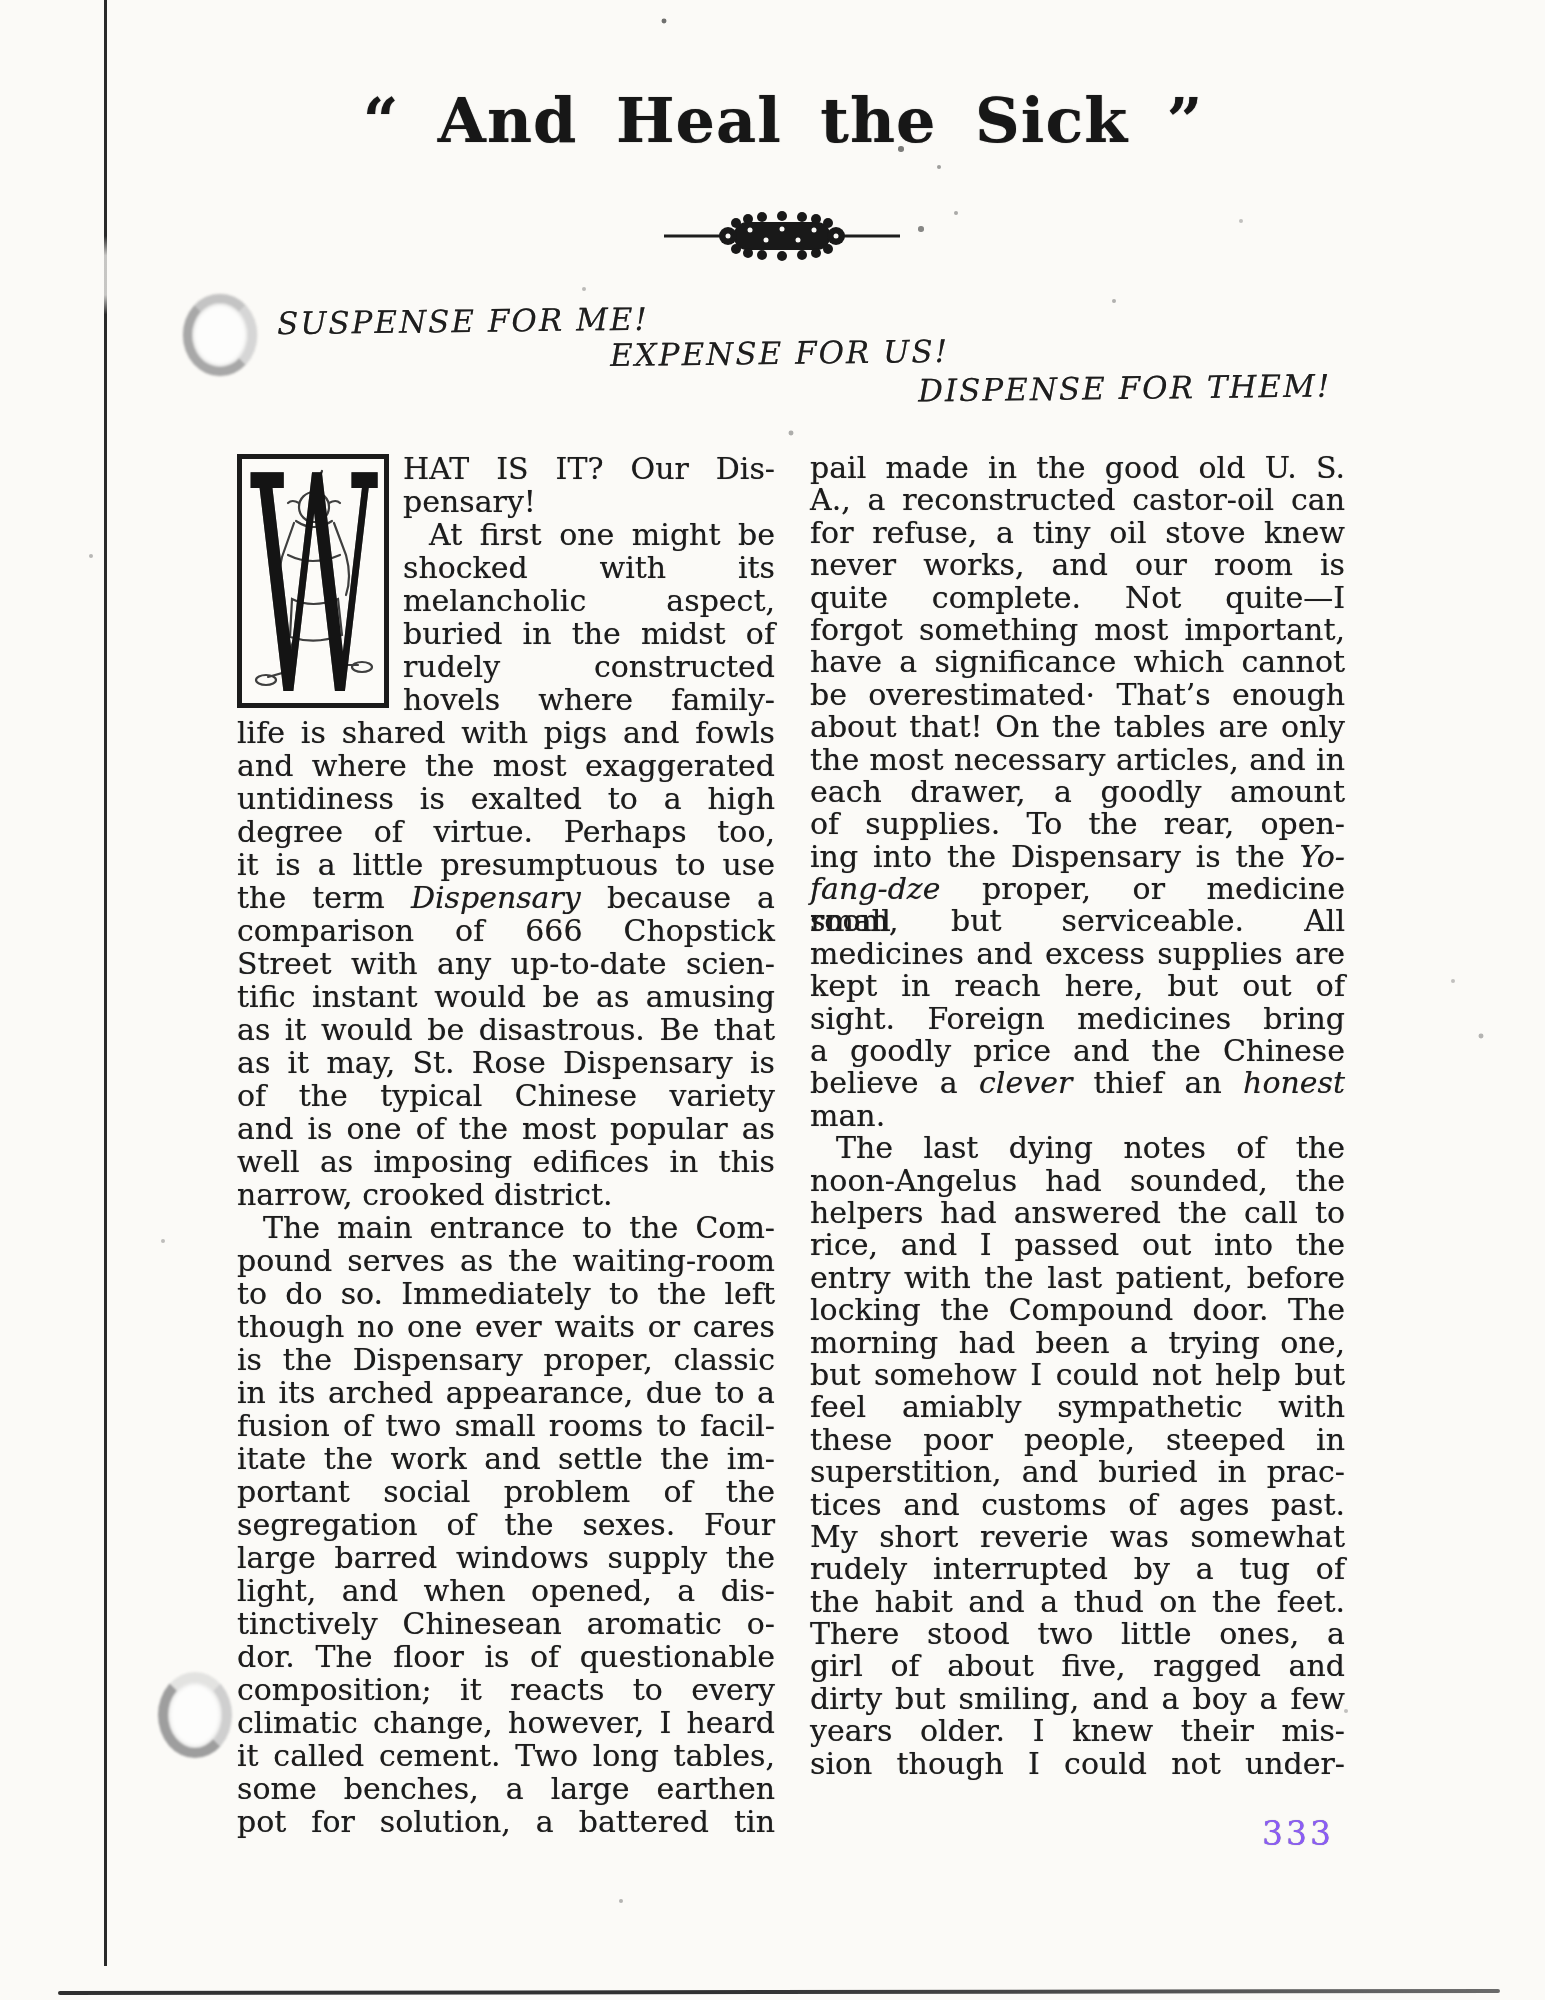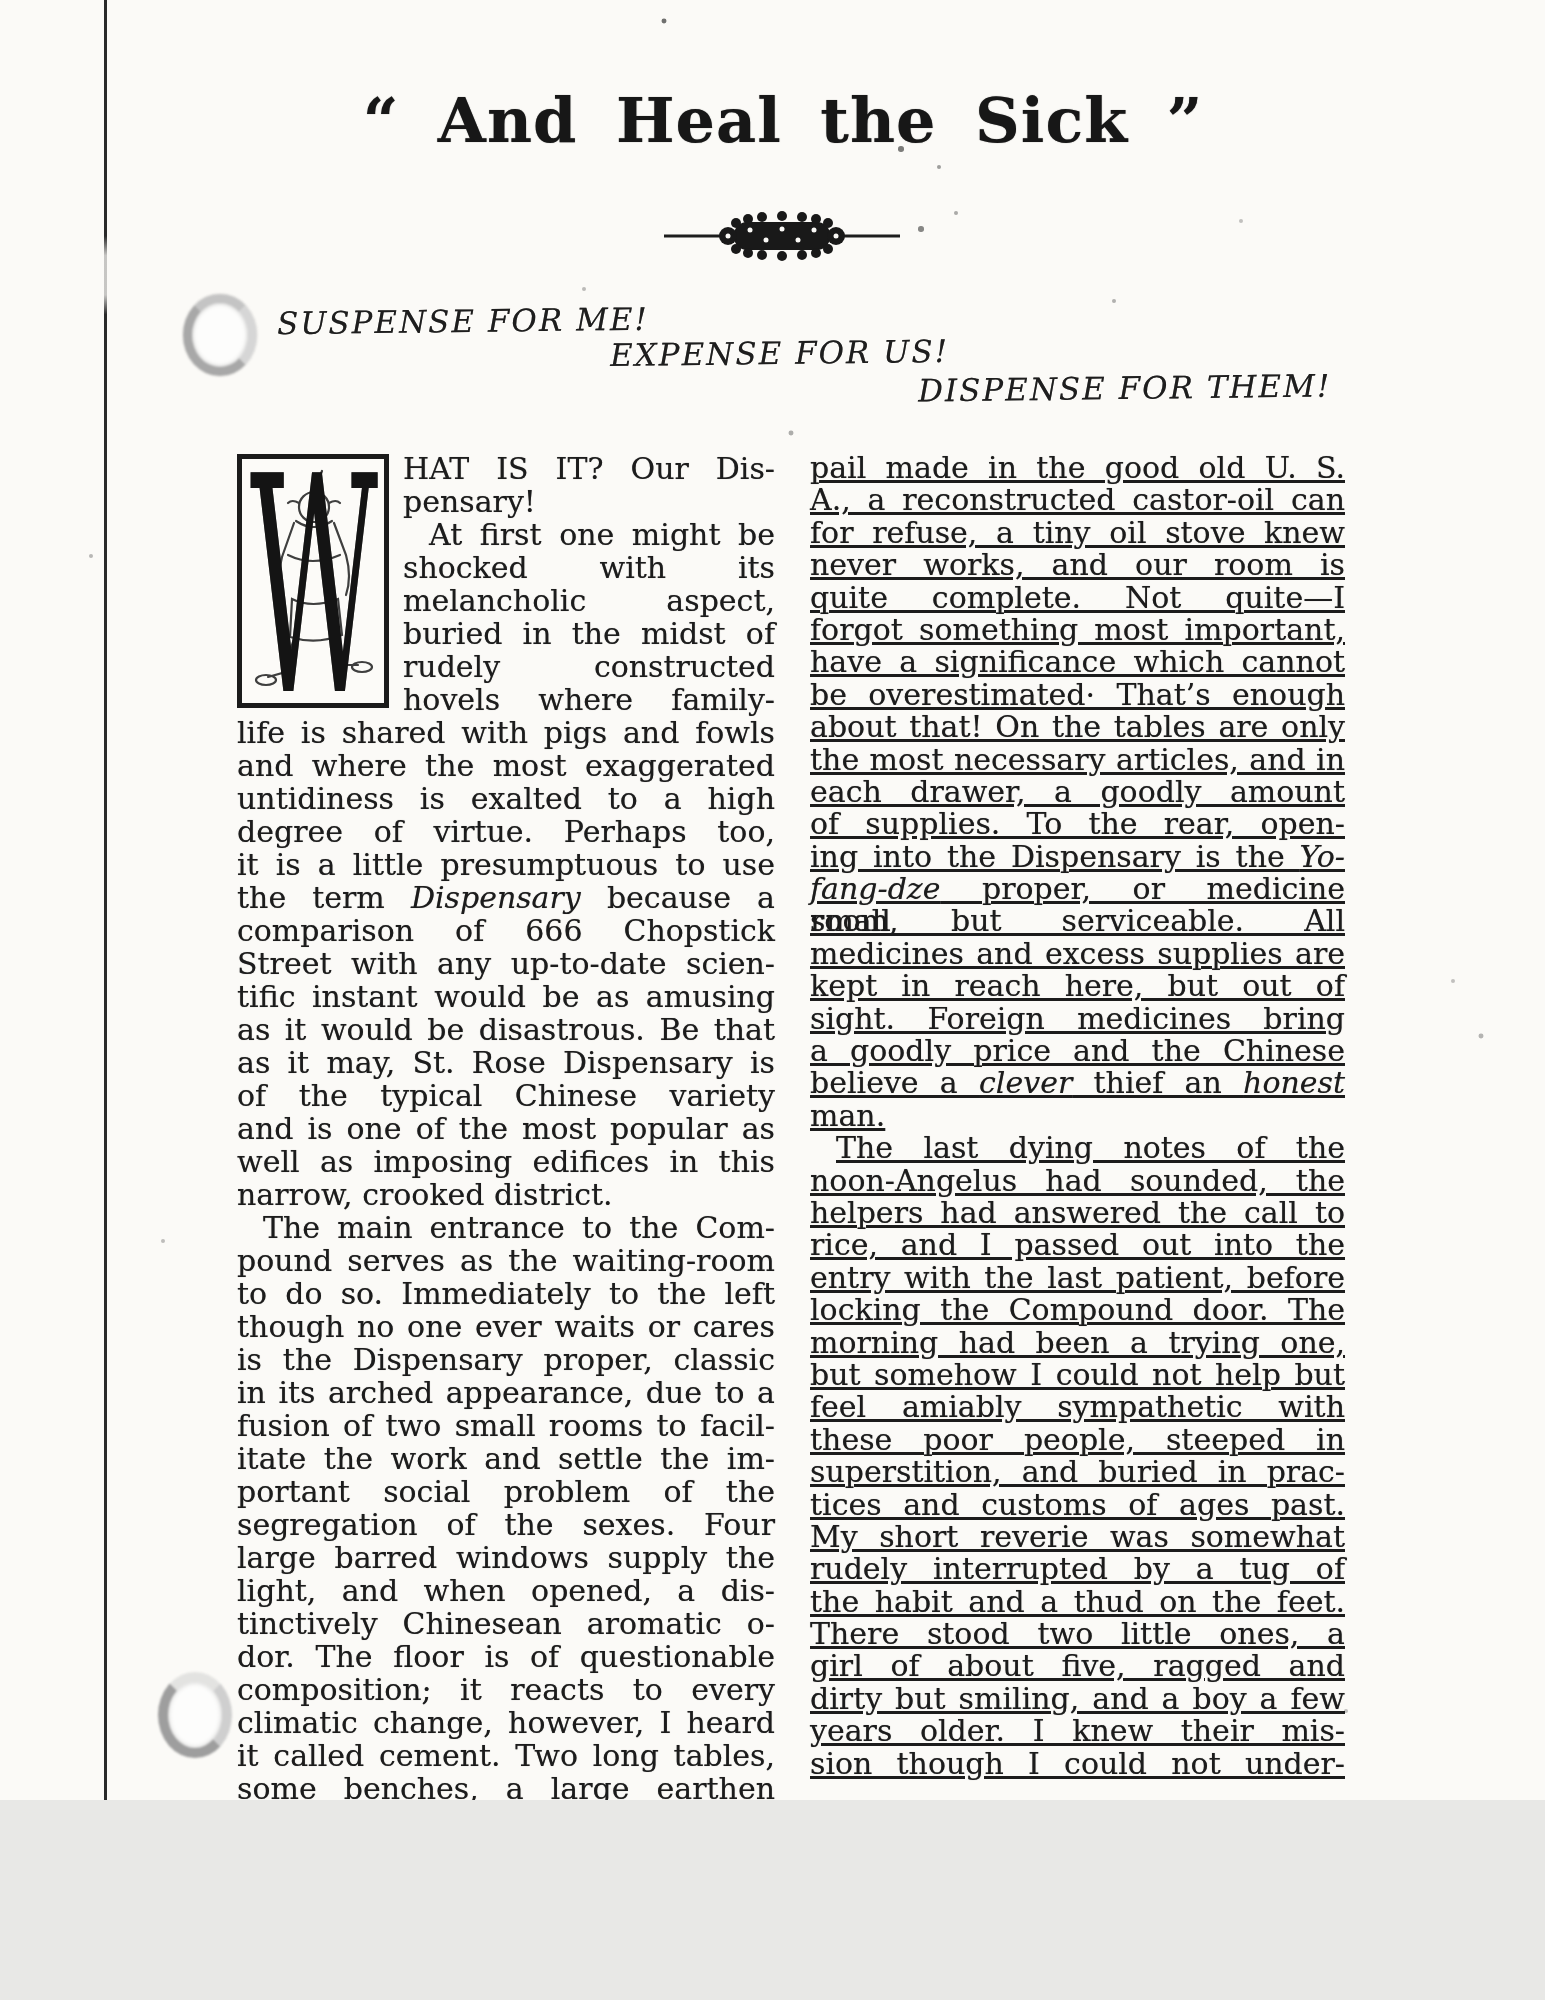--- a/index.html
+++ b/index.html
@@ -1,18 +1,18 @@
 <!DOCTYPE html>
 <html><head>
 <meta charset="utf-8">
 <style>
   html,body{margin:0;padding:0;background:#e8e8e6;}
   #page{
     position:relative;
-    width:1545px;height:1800px;
+    width:1545px;height:2000px;
     background:#fbfaf7;
     overflow:hidden;
     font-family:"DejaVu Serif","Liberation Serif",serif;
     color:#1c1c1c;
   }
   
   #left-edge-line{
     position:absolute;left:104px;top:0;width:3px;height:1966px;
     background:linear-gradient(#2a2a2a 0 12%, rgba(42,42,42,.25) 13% 15%, #2a2a2a 16% 100%);
   }
@@ -85,21 +85,21 @@
   #slogan-2{left:610px;top:335px;}
   #slogan-3{left:918px;top:370px;}
 
   
   .col{
     position:absolute;top:452px;
     font-size:30px;
     text-shadow:0 0 .7px rgba(10,10,10,.55);
   }
   #col-left{left:237px;width:538px;}
-  #col-right{left:810px;width:535px;text-decoration:underline;}
+  #col-right{left:810px;width:535px;}
   .line{
     text-align:justify;
     -moz-text-align-last:justify;
     text-align-last:justify;
     line-height:33px;
     height:33px;
     overflow:visible;
     white-space:normal;
   }
   #col-right .line{line-height:32.4px;height:32.4px;}

